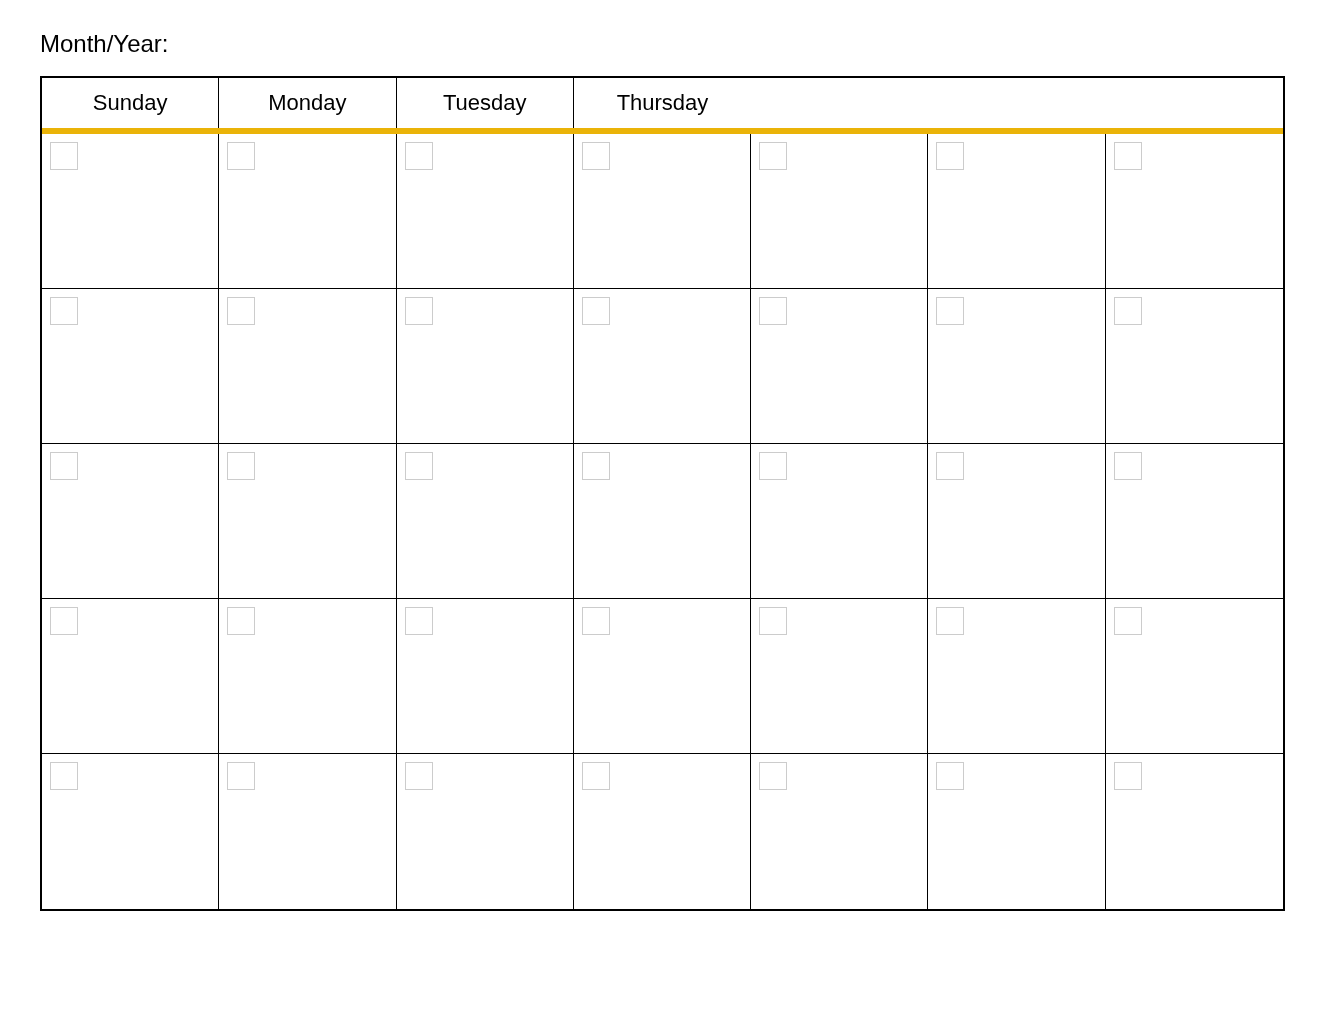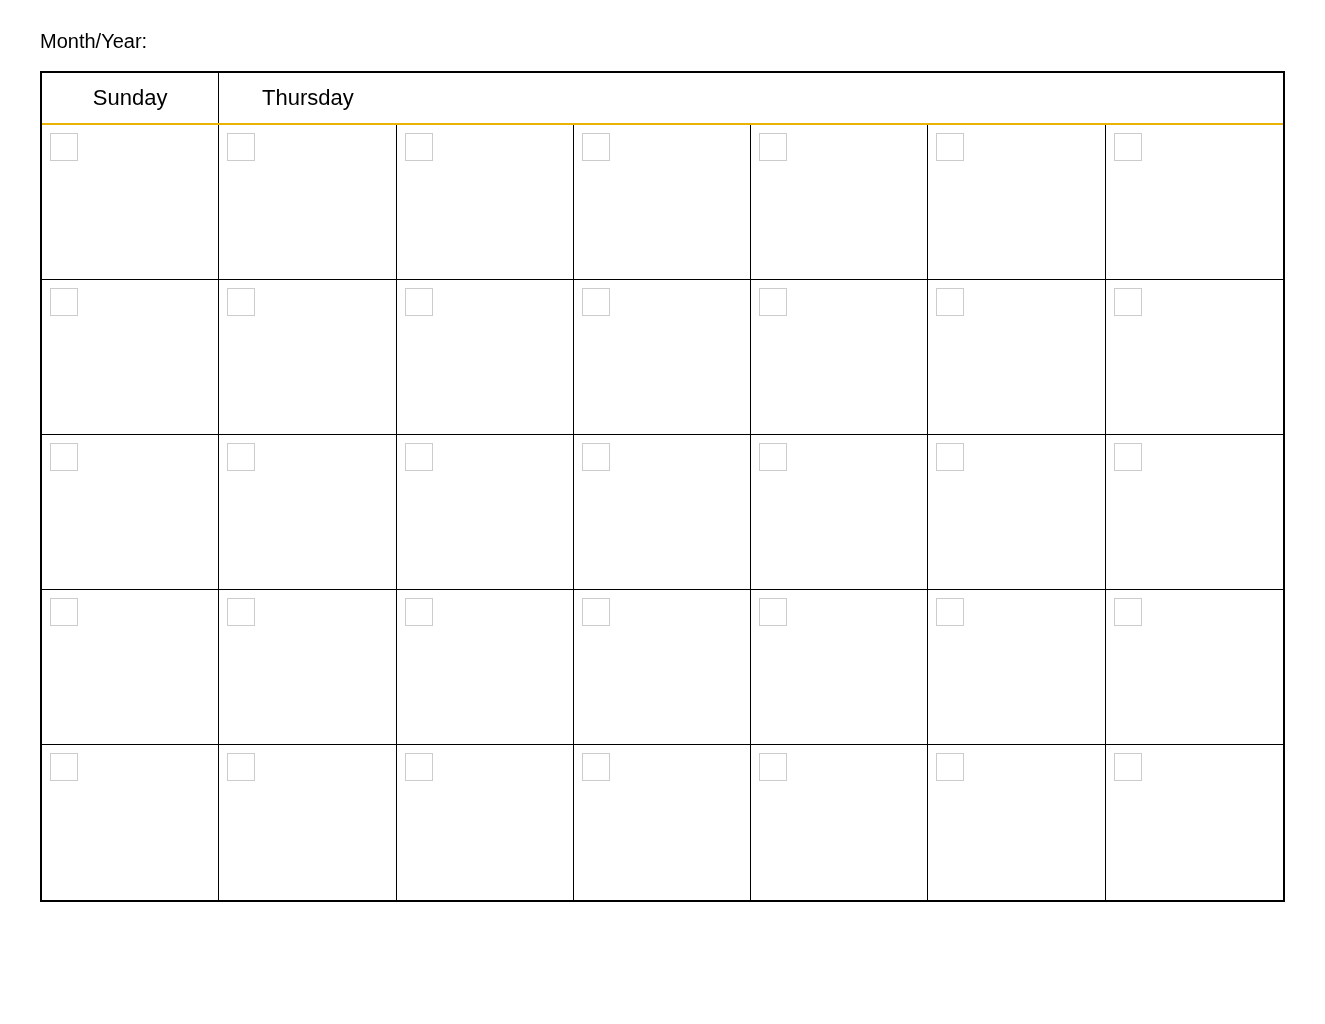--- a/index.html
+++ b/index.html
@@ -10,36 +10,36 @@
 
     body {
       background: #ffffff;
       font-family: Arial, Helvetica, sans-serif;
       width: 1325px;
       min-height: 1024px;
       padding: 30px 40px;
     }
 
     .page-title {
-      font-size: 20px;
+      font-size: 24px;
       font-weight: normal;
       margin-bottom: 18px;
       color: #000;
       font-family: Arial, Helvetica, sans-serif;
     }
 
     .calendar-wrapper {
       border: 2.5px solid #000;
       width: 100%;
     }
 
     .calendar-header {
       display: grid;
       grid-template-columns: repeat(7, 1fr);
-      border-bottom: 2px solid #eab308;
+      border-bottom: 6px solid #eab308;
     }
 
     .day-header {
       text-align: center;
       padding: 12px 5px;
       font-size: 22px;
       font-weight: normal;
       color: #000;
       border-right: 1.5px solid #000;
     }
@@ -84,20 +84,22 @@
     }
   </style>
 </head>
 <body>
 
 <h1 class="page-title">Month/Year:</h1>
 
 <div class="calendar-wrapper">
   <div class="calendar-header">
     <div class="day-header">Sunday</div>
+    <div class="day-header">Monday</div>
+    <div class="day-header">Tuesday</div>
     <div class="day-header">Thursday</div>
   </div>
 
   <div class="calendar-body">
 
     <div class="calendar-row">
       <div class="calendar-cell">
           <div class="date-box"></div>
         </div>
       <div class="calendar-cell">

